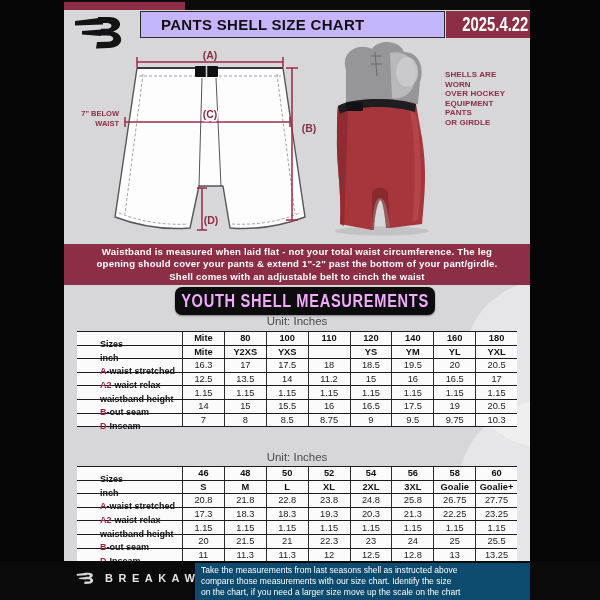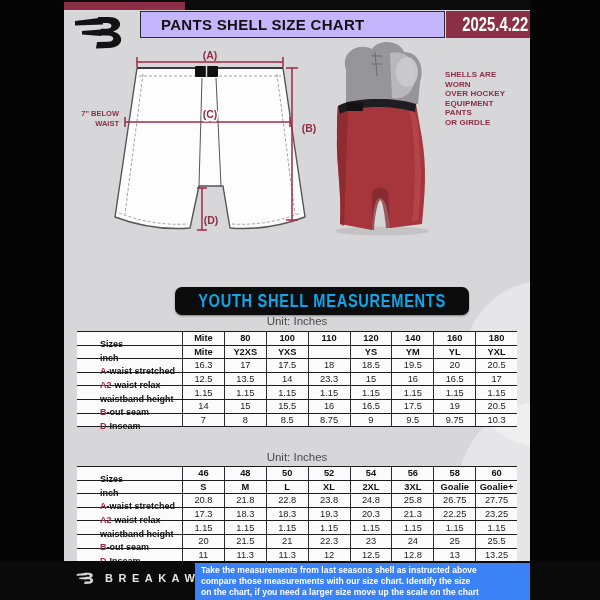--- a/index.html
+++ b/index.html
@@ -21,22 +21,22 @@
 
   .diagram-svg{position:absolute;left:0;top:40px;}
 
   .photo-note{position:absolute;left:381px;top:70px;width:76px;color:#8d2e47;
               font-size:8px;font-weight:bold;line-height:9.6px;letter-spacing:.1px;}
 
   .banner{position:absolute;left:0;top:244px;width:466px;height:41px;background:#8c2e45;color:#fff;
           font-size:9.6px;font-weight:bold;text-align:center;line-height:12.4px;padding-top:2px;
           box-sizing:border-box;letter-spacing:.2px;white-space:nowrap;}
 
-  .section-badge{position:absolute;left:111px;width:294px;height:28px;background:#0c0c0d;
-                 border-radius:7px;color:#0ea5e9;display:flex;align-items:center;justify-content:center;
+  .section-badge{position:absolute;left:111px;width:260px;height:28px;background:#0c0c0d;
+                 border-radius:7px;color:#f0abfc;display:flex;align-items:center;justify-content:center;
                  box-shadow:0 1px 2px rgba(0,0,0,.4);}
   .section-badge span{font-size:17px;font-weight:bold;letter-spacing:.8px;transform:scale(.86,1.1);white-space:nowrap;}
   #youth-badge{top:287px;} #adult-badge{top:423px;}
 
   .unit{position:absolute;left:0;width:466px;text-align:center;font-size:11.5px;color:#4b4b4d;}
   #youth-unit{top:315px;} #adult-unit{top:451px;}
 
   .mtable{position:absolute;left:13px;width:440px;}
   #youth-table{top:331px;} #adult-table{top:466px;}
   .t-row{display:flex;height:12.6px;border-top:1px solid #1c1c1e;background:#fbfbfc;}
@@ -48,22 +48,22 @@
   .t-row.hdr .t-cell{font-weight:bold;color:#111;}
   .prefix{color:#9e2640;}
 
   .watermark{position:absolute;border-radius:50%;background:rgba(255,255,255,.38);}
   #wm1{left:399px;top:280px;width:168px;height:168px;}
   #wm2{left:393px;top:400px;width:184px;height:184px;}
 
   .footer{position:absolute;left:0;top:561px;width:600px;height:39px;background:#0a0a0b;}
   .footer-logo{position:absolute;left:76px;top:9px;display:flex;align-items:center;gap:9px;}
   .brand-text{color:#e4e4e4;font-size:11px;font-weight:bold;letter-spacing:5.5px;}
-  .footer-note{position:absolute;left:195px;top:2px;width:335px;height:37px;background:#3b82f6;
-               box-sizing:border-box;padding:2px 6px;color:#fff;font-size:8.8px;font-weight:bold;
+  .footer-note{position:absolute;left:195px;top:2px;width:335px;height:37px;background:#0c4a6e;
+               box-sizing:border-box;padding:2px 6px;color:#fff;font-size:8.8px;font-weight:normal;
                line-height:10.9px;white-space:nowrap;overflow:hidden;}
   .footer-note .inner{display:inline-block;transform:scale(.97,1);transform-origin:left top;}
 </style>
 </head>
 <body>
 
 <div class="page">
   <div class="content">
 
     <div class="topbar">
@@ -120,20 +120,21 @@
         <path d="M8,66 C26,56 68,58 86,64 L85,72 C66,66 28,64 10,74 Z" fill="#1e1e22"></path>
         <rect x="16" y="62" width="17" height="9" rx="1" fill="#131316"></rect>
       </g>
     </svg>
 
     <div class="photo-note">SHELLS ARE WORN<br>OVER HOCKEY<br>EQUIPMENT PANTS<br>OR GIRDLE</div>
 
     <div class="watermark" id="wm1"></div>
     <div class="watermark" id="wm2"></div>
 
+    <div class="banner">Waistband is measured when laid flat - not your total waist circumference. The leg<br>opening should cover your pants &amp; extend 1"-2" past the bottom of your pant/girdle.<br>Shell comes with an adjustable belt to cinch the waist</div>
 
     <div class="section-badge" id="youth-badge">
       <span>YOUTH SHELL MEASUREMENTS</span>
     </div>
     <div class="unit" id="youth-unit">Unit: Inches</div>
     <div class="mtable" id="youth-table">
         <div class="t-row hdr">
           <div class="t-label">Sizes</div>
           <div class="t-cell">Mite</div>
           <div class="t-cell">80</div>
@@ -164,21 +165,21 @@
           <div class="t-cell">18.5</div>
           <div class="t-cell">19.5</div>
           <div class="t-cell">20</div>
           <div class="t-cell">20.5</div>
         </div>
         <div class="t-row">
           <div class="t-label"><span class="prefix">A2</span>-waist relax</div>
           <div class="t-cell">12.5</div>
           <div class="t-cell">13.5</div>
           <div class="t-cell">14</div>
-          <div class="t-cell">23.3</div>
+          <div class="t-cell">11.2</div>
           <div class="t-cell">15</div>
           <div class="t-cell">16</div>
           <div class="t-cell">16.5</div>
           <div class="t-cell">17</div>
         </div>
         <div class="t-row">
           <div class="t-label">waistband height</div>
           <div class="t-cell">1.15</div>
           <div class="t-cell">1.15</div>
           <div class="t-cell">1.15</div>

